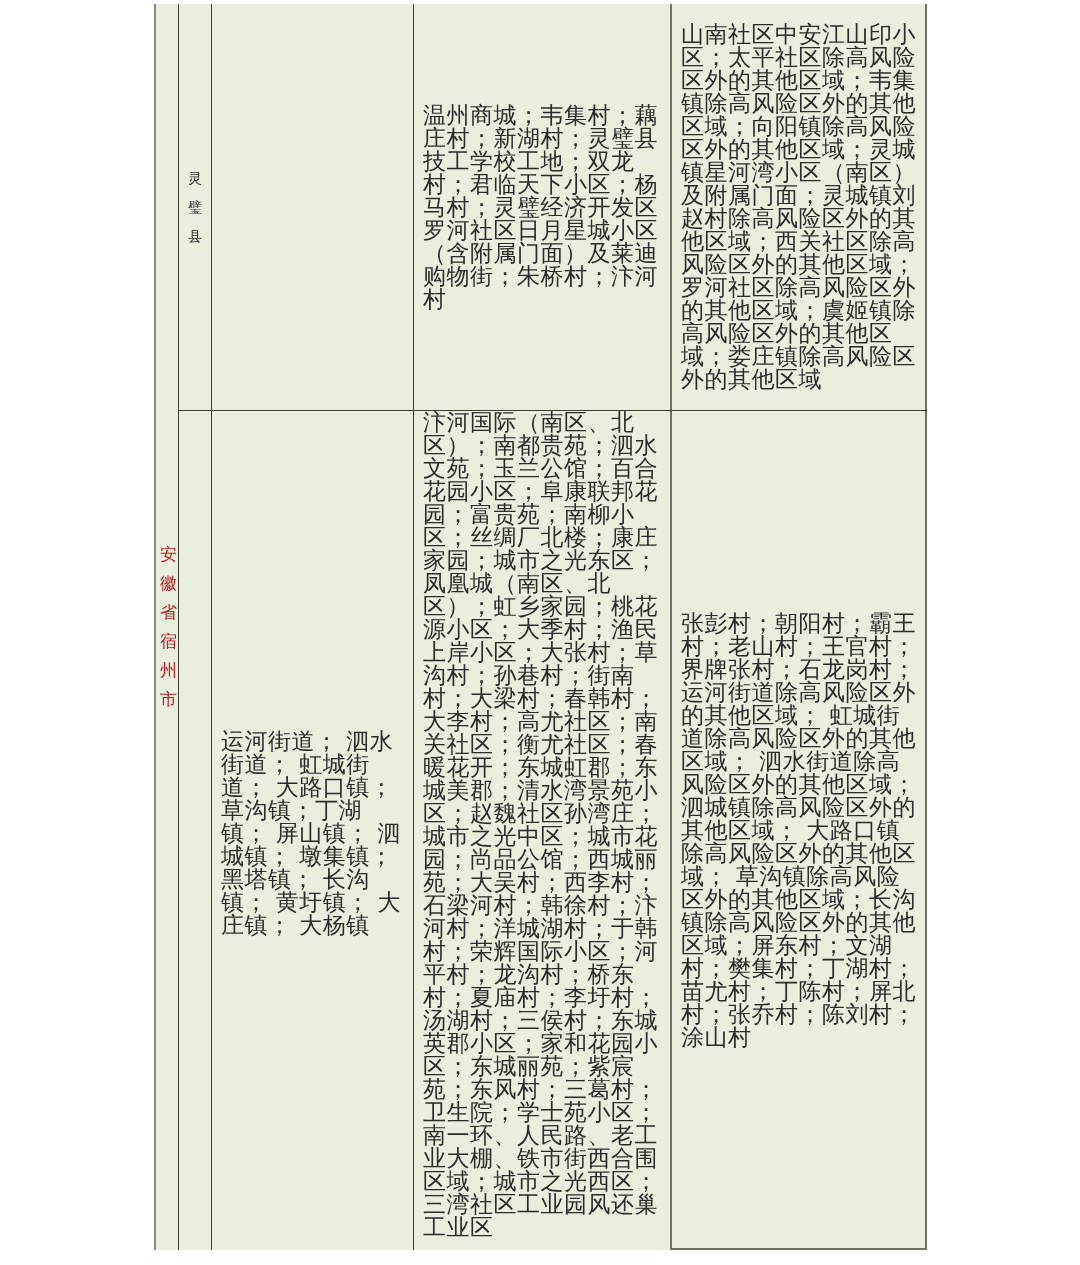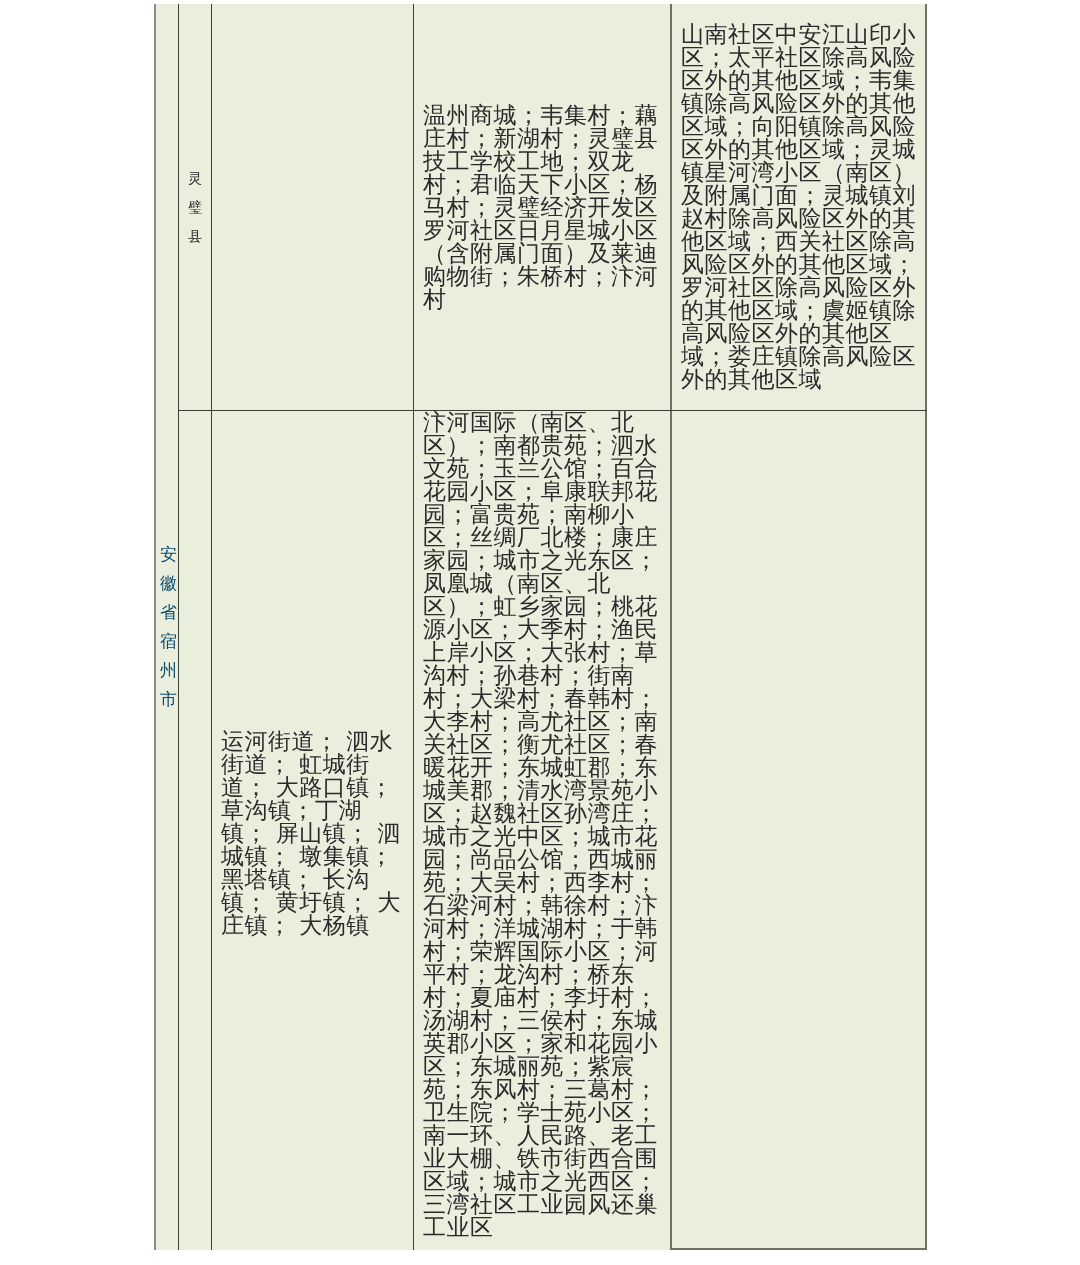--- a/index.html
+++ b/index.html
@@ -4,21 +4,21 @@
 <style>
   html, body { margin:0; padding:0; background:#ffffff; }
   body { width:1080px; height:1265px; position:relative; overflow:hidden;
          font-family: "DejaVu Serif", "Liberation Serif", serif; color:#2b2b2b; }
   .table { position:absolute; left:154px; top:4px; width:772px; height:1246px; background:#e9eedd; }
   .vline { position:absolute; background:#3a3f34; width:1px; }
   .hline { position:absolute; background:#3a3f34; height:1px; }
   .outer-l { left:0; top:0; width:2px; height:1246px; background:#8a8d85; }
   .cell { position:absolute; box-sizing:border-box; display:flex; align-items:center; }
   .txt { font-size:23px; line-height:23px; letter-spacing:0.5px; word-break:break-all; }
-  .city { position:absolute; left:6px; top:536px; width:18px; overflow:hidden; font-size:17px; line-height:29px; color:#0c4a6e; }
+  .city { position:absolute; left:6px; top:536px; width:18px; overflow:hidden; font-size:17px; line-height:29px; color:#b91c1c; }
   .county { width:16px; font-size:14px; line-height:29px; text-align:left; }
 </style>
 </head>
 <body>
 
 <div class="table">
   <div class="vline outer-l"></div>
   <div class="vline" style="left:24px;top:0;height:1246px;"></div>
   <div class="vline" style="left:57px;top:0;height:1246px;"></div>
   <div class="vline" style="left:259px;top:0;height:1246px;"></div>
@@ -38,13 +38,16 @@
   <div class="cell" style="left:527px;top:0;width:240px;height:406px;">
     <div class="txt">山南社区中安江山印小区；太平社区除高风险区外的其他区域；韦集镇除高风险区外的其他区域；向阳镇除高风险区外的其他区域；灵城镇星河湾小区（南区）及附属门面；灵城镇刘赵村除高风险区外的其他区域；西关社区除高风险区外的其他区域；罗河社区除高风险区外的其他区域；虞姬镇除高风险区外的其他区域；娄庄镇除高风险区外的其他区域</div>
   </div>
 
   <div class="cell" style="left:67px;top:410px;width:186px;height:839px;justify-content:flex-end;">
     <div class="txt">运河街道； 泗水街道； 虹城街道； 大路口镇；草沟镇；丁湖镇； 屏山镇； 泗城镇； 墩集镇； 黑塔镇； 长沟镇； 黄圩镇； 大庄镇； 大杨镇</div>
   </div>
   <div class="cell" style="left:269px;top:407px;width:242px;height:839px;align-items:flex-start;">
     <div class="txt">汴河国际（南区、北区）；南都贵苑；泗水文苑；玉兰公馆；百合花园小区；阜康联邦花园；富贵苑；南柳小区；丝绸厂北楼；康庄家园；城市之光东区；凤凰城（南区、北区）；虹乡家园；桃花源小区；大季村；渔民上岸小区；大张村；草沟村；孙巷村；街南村；大梁村；春韩村；大李村；高尤社区；南关社区；衡尤社区；春暖花开；东城虹郡；东城美郡；清水湾景苑小区；赵魏社区孙湾庄；城市之光中区；城市花园；尚品公馆；西城丽苑；大吴村；西李村；石梁河村；韩徐村；汴河村；洋城湖村；于韩村；荣辉国际小区；河平村；龙沟村；桥东村；夏庙村；李圩村；汤湖村；三侯村；东城英郡小区；家和花园小区；东城丽苑；紫宸苑；东风村；三葛村；卫生院；学士苑小区；南一环、人民路、老工业大棚、铁市街西合围区域；城市之光西区；三湾社区工业园风还巢工业区</div>
   </div>
+  <div class="cell" style="left:527px;top:407px;width:240px;height:839px;">
+    <div class="txt">张彭村；朝阳村；霸王村；老山村；王官村；界牌张村；石龙岗村； 运河街道除高风险区外的其他区域； 虹城街道除高风险区外的其他区域； 泗水街道除高风险区外的其他区域； 泗城镇除高风险区外的其他区域； 大路口镇除高风险区外的其他区域； 草沟镇除高风险区外的其他区域；长沟镇除高风险区外的其他区域；屏东村；文湖村；樊集村；丁湖村；苗尤村；丁陈村；屏北村；张乔村；陈刘村；涂山村</div>
+  </div>
 </div>
 
 </body></html>

